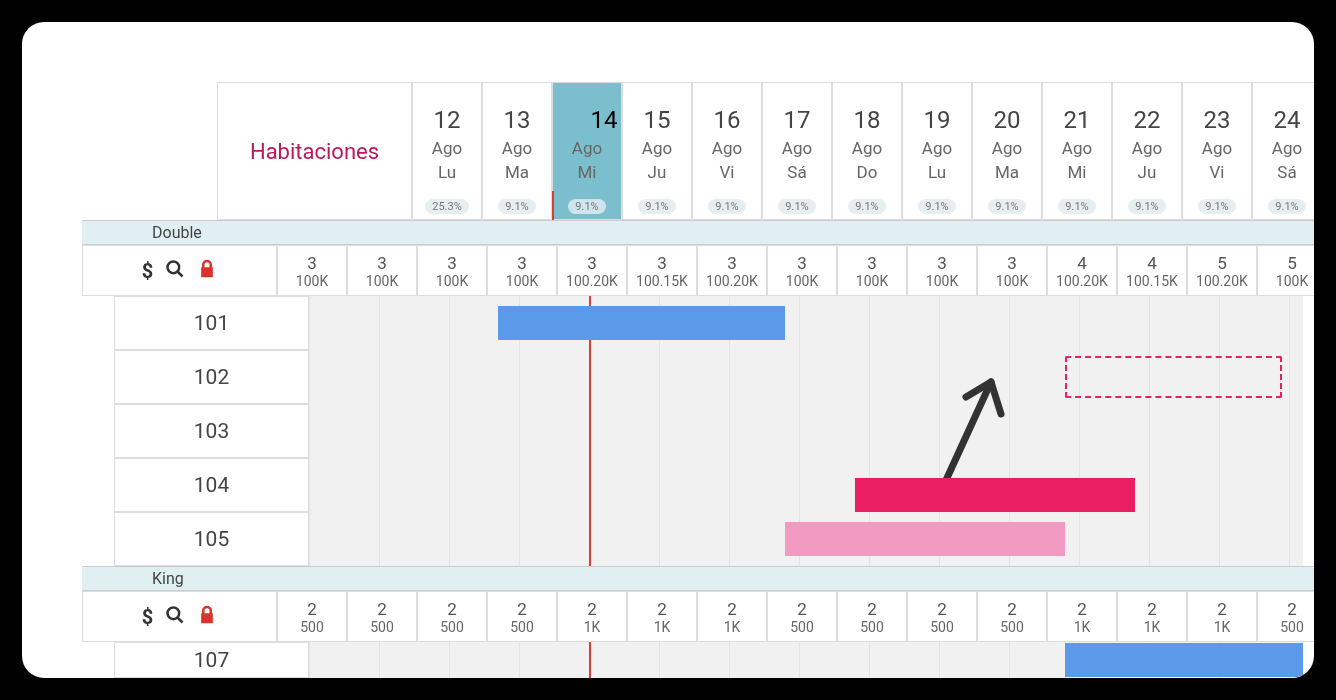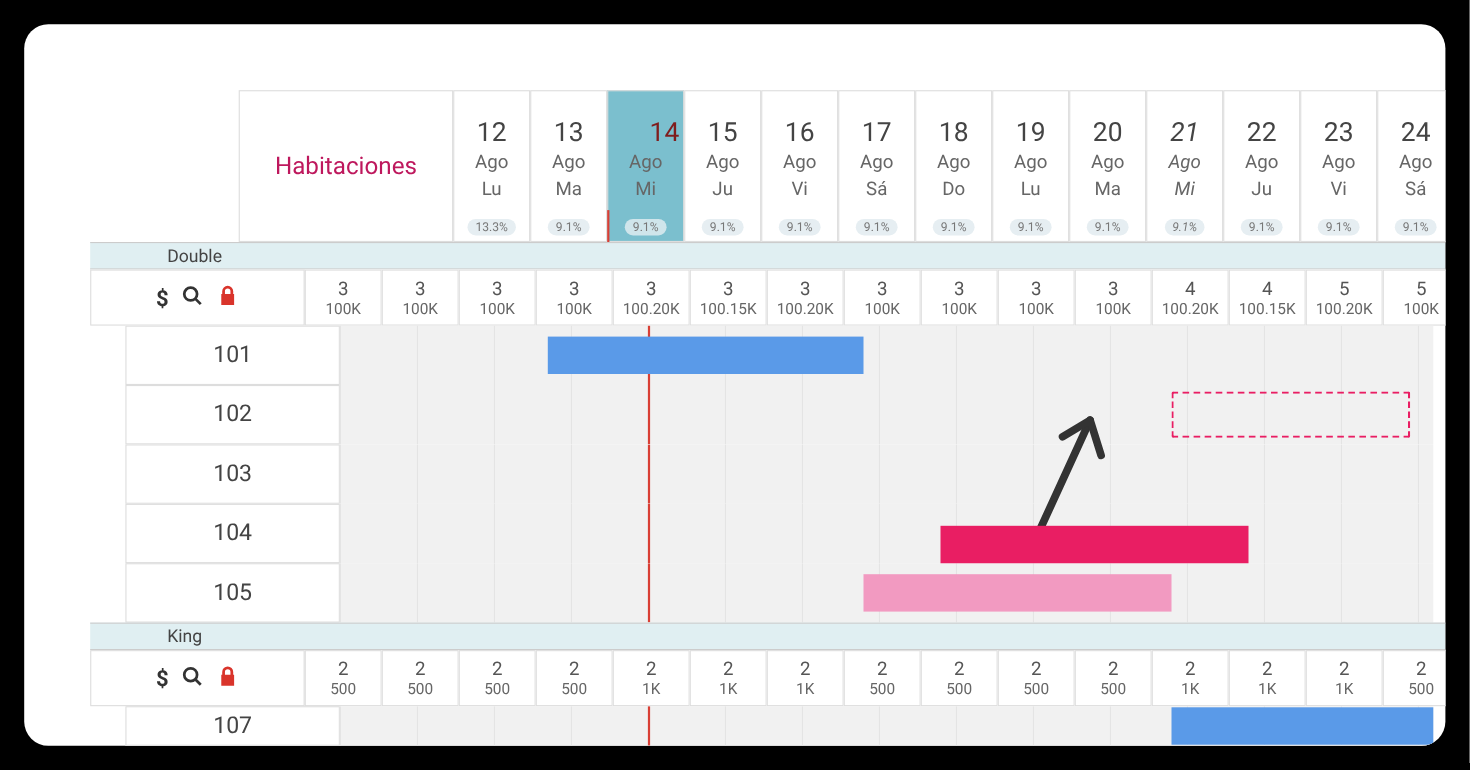--- a/index.html
+++ b/index.html
@@ -49,21 +49,21 @@
     border: 1px solid #ddd;
     background: #fff;
     display: flex;
     flex-direction: column;
     align-items: center;
     justify-content: center;
     gap: 4px;
   }
   .hdr-cell.today { background: #7bbfce; }
   .hdr-cell .day    { font-size: 24px; color: #444; }
-  .hdr-cell.today .day { color: #7f1d1d; margin-left: 34px; }
+  .hdr-cell.today .day { color: #000000; margin-left: 34px; }
   .hdr-cell .mon    { font-size: 17px; color: #666; }
   .hdr-cell .dow    { font-size: 17px; color: #666; margin-bottom: 14px; }
   .hdr-cell .pct    {
     position: absolute;
     bottom: 5px;
     font-size: 11px;
     color: #777;
     background: #e6eef2;
     border-radius: 9px;
     padding: 1px 7px;
@@ -507,21 +507,21 @@
 
     <svg class="arrow" style="left:884px;top:330px;width:120px;height:160px;" viewBox="0 0 120 160">
       <path d="M30 150 L85 30" stroke="#333" stroke-width="7" fill="none" stroke-linecap="round"></path>
       <path d="M85 30 L60 45 M85 30 L95 62" stroke="#333" stroke-width="7" fill="none" stroke-linecap="round"></path>
     </svg>
 
   <div class="hdr-cell" style="left: 390px;">
         <div class="day">12</div>
         <div class="mon">Ago</div>
         <div class="dow">Lu</div>
-        <div class="pct">13.3%</div>
+        <div class="pct">25.3%</div>
       </div>
       <div class="hdr-cell" style="left: 460px; align-items: center;">
         <div class="day">13</div>
         <div class="mon">Ago</div>
         <div class="dow">Ma</div>
         <div class="pct">9.1%</div>
       </div>
       <div class="hdr-cell today" style="left: 530px;">
         <div class="day">14</div>
         <div class="mon">Ago</div>
@@ -557,21 +557,21 @@
         <div class="mon">Ago</div>
         <div class="dow">Lu</div>
         <div class="pct">9.1%</div>
       </div>
       <div class="hdr-cell" style="left: 950px;">
         <div class="day">20</div>
         <div class="mon">Ago</div>
         <div class="dow">Ma</div>
         <div class="pct">9.1%</div>
       </div>
-      <div class="hdr-cell" style="left: 1020px; font-style: italic;">
+      <div class="hdr-cell" style="left: 1020px;">
         <div class="day">21</div>
         <div class="mon">Ago</div>
         <div class="dow">Mi</div>
         <div class="pct">9.1%</div>
       </div>
       <div class="hdr-cell" style="left: 1090px; align-items: center;">
         <div class="day">22</div>
         <div class="mon">Ago</div>
         <div class="dow">Ju</div>
         <div class="pct">9.1%</div>

